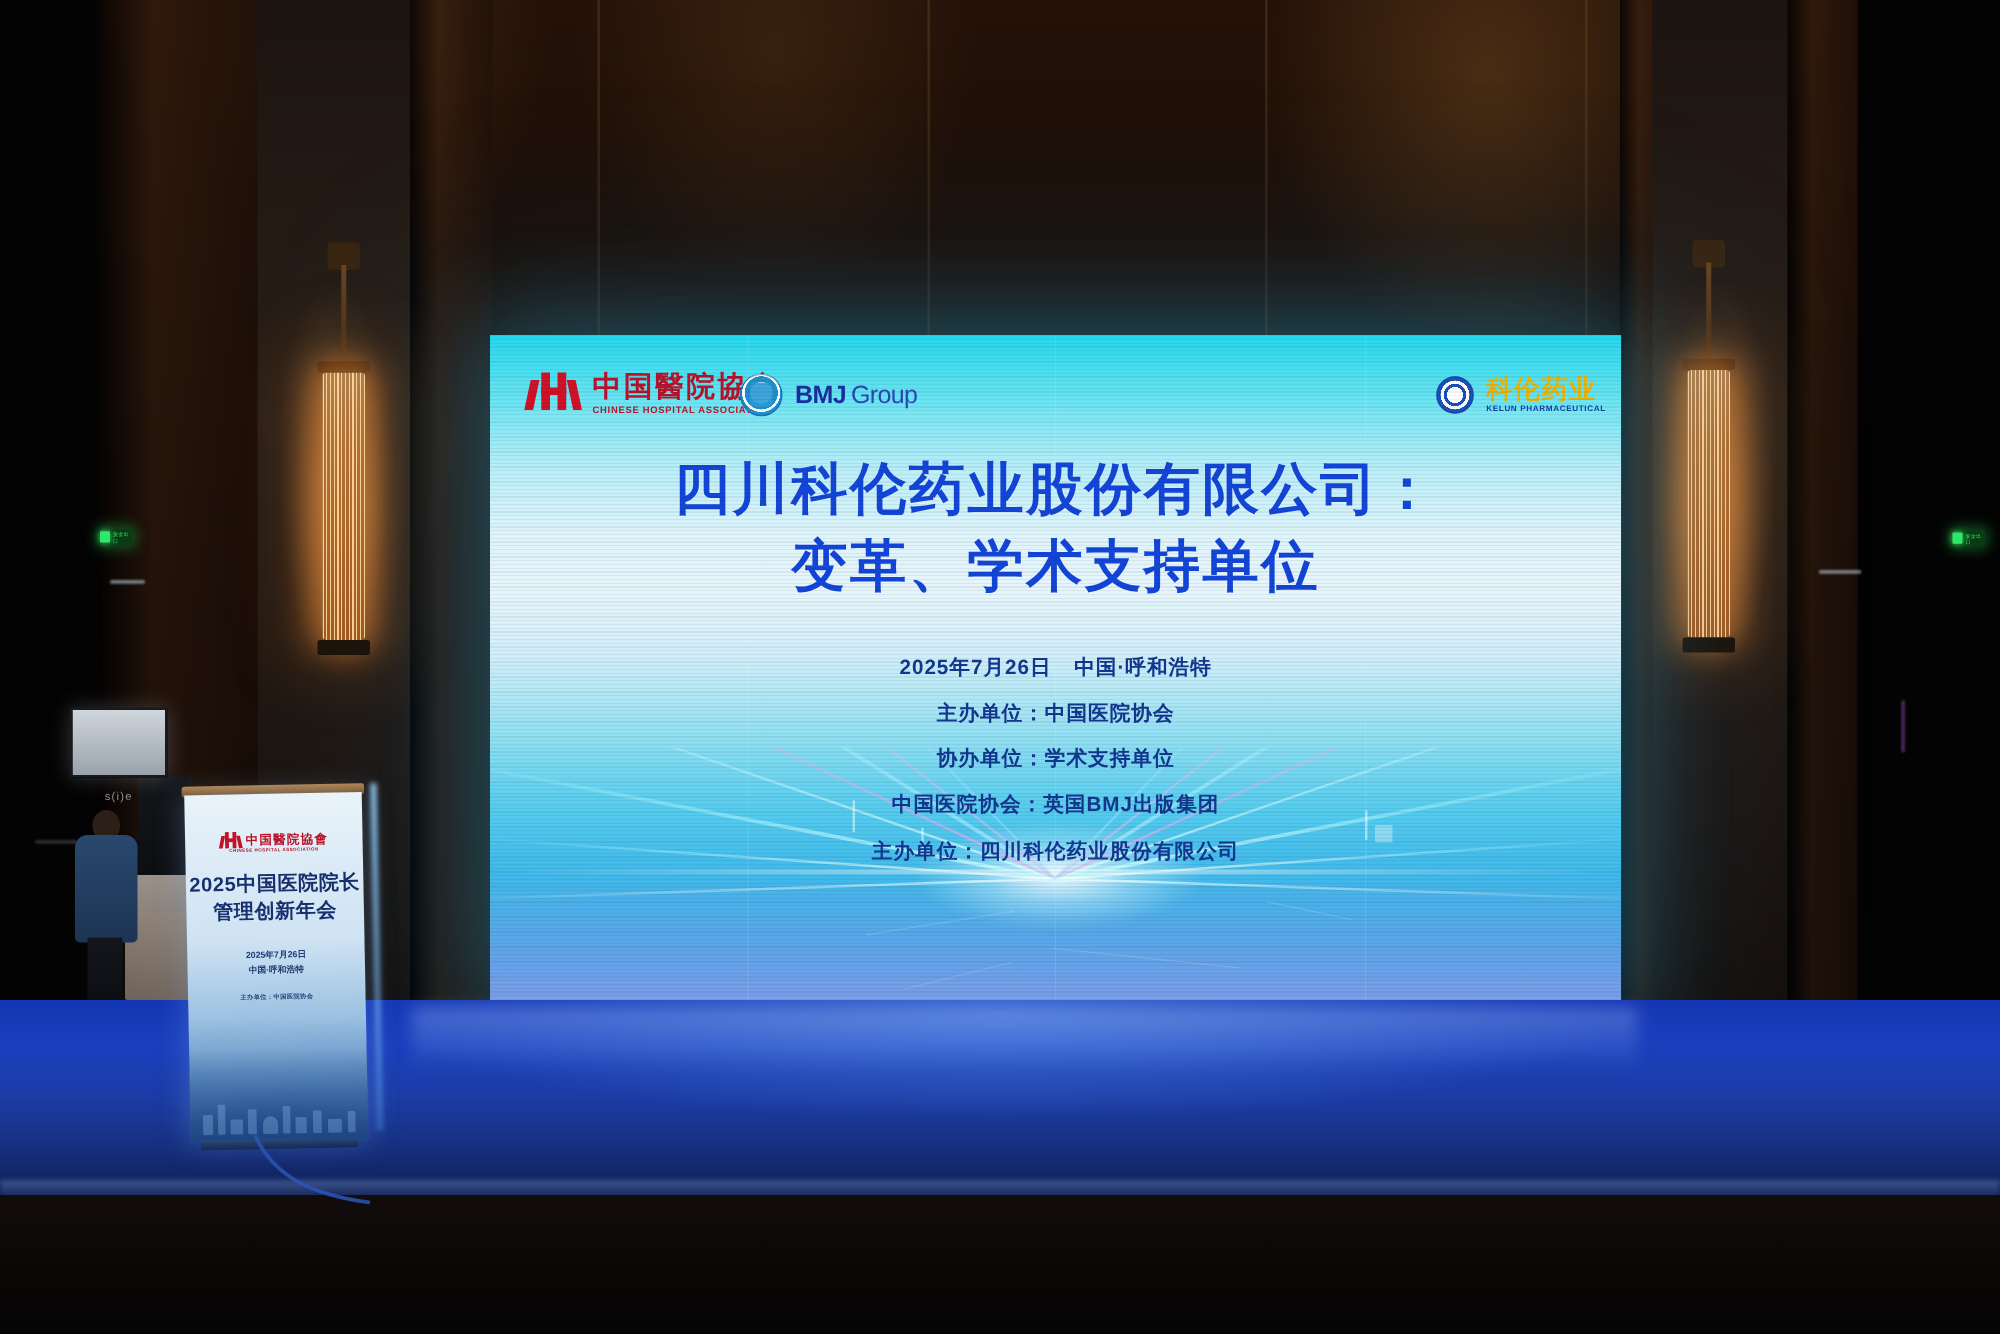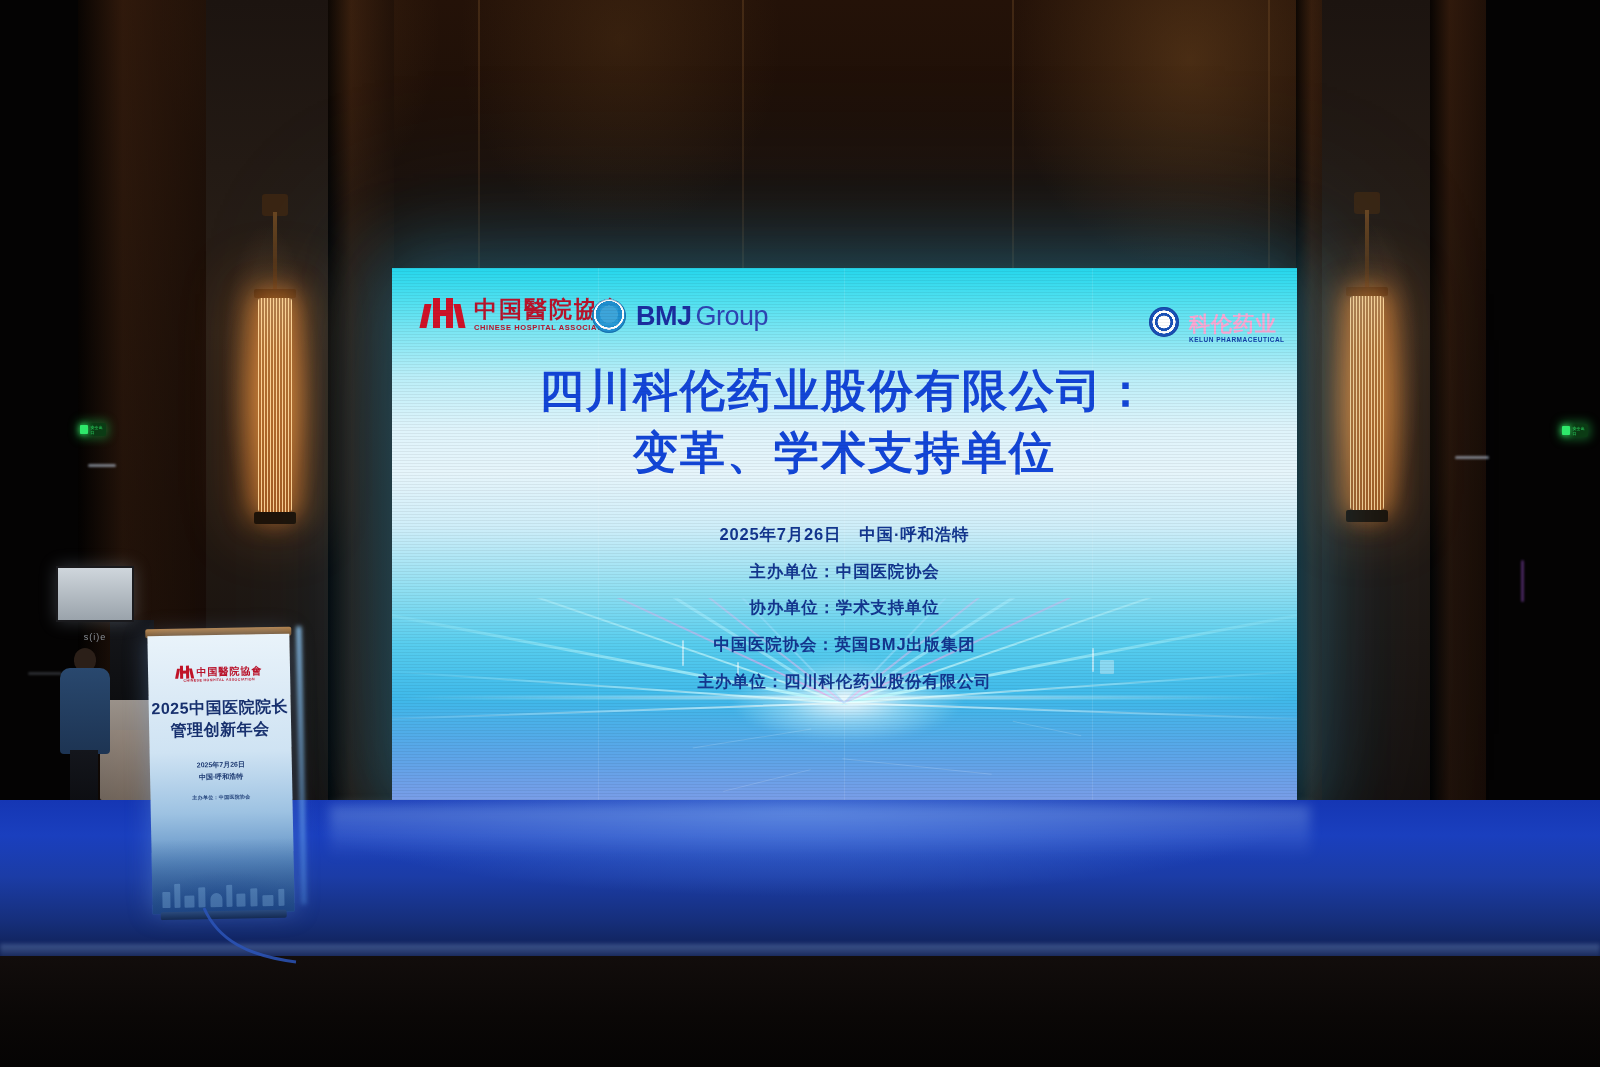--- a/index.html
+++ b/index.html
@@ -147,28 +147,28 @@
   .cha-text{ display:flex; flex-direction:column; line-height:1; }
   .cha-cn{ font-size:23px; font-weight:700; color:#b9132b; letter-spacing:2px;
            font-family:"Liberation Serif","DejaVu Serif",serif; }
   .cha-en{ font-size:7.5px; font-weight:700; color:#b9132b; letter-spacing:.6px; margin-top:3px; }
 
   .bmj-seal{ width:34px; height:34px; border-radius:50%;
              background:radial-gradient(circle at 50% 45%, #eafcff 0 34%, #1f8fd0 35% 52%, #ffffff 53% 60%, #1f8fd0 61% 100%);
              position:relative; box-shadow:inset 0 0 0 1px rgba(20,90,150,.5); }
   .bmj-seal .inner{ position:absolute; left:8px; top:7px; width:18px; height:20px;
                     border-radius:4px; background:#2a9bd6; opacity:.9; }
-  .bmj-word{ font-size:27px; font-weight:800; color:#1b2ea0; letter-spacing:-.5px; }
+  .bmj-word{ font-size:20px; font-weight:800; color:#1b2ea0; letter-spacing:-.5px; }
   .bmj-word .grp{ font-weight:300; color:#2f45b4; margin-left:4px; }
 
   .kelun-seal{ width:30px; height:30px; border-radius:50%;
                background:radial-gradient(circle at 50% 50%, #ffffff 0 30%, #1a52b8 31% 42%, #ffffff 43% 54%, #1a52b8 55% 100%);
                position:relative; box-shadow:inset 0 0 0 1px rgba(20,60,150,.55); }
   .kelun-text{ display:flex; flex-direction:column; line-height:1; }
-  .kelun-cn{ font-size:21px; font-weight:800; color:#f9a8d4; letter-spacing:1px;margin-top:12px; }
+  .kelun-cn{ font-size:21px; font-weight:800; color:#eab308; letter-spacing:1px; }
   .kelun-en{ font-size:6.5px; font-weight:700; color:#123fa8; letter-spacing:.5px; margin-top:3px; }
 
   .title-block{ position:absolute; left:0; top:92px; width:905px; text-align:center; }
   .title-line{ font-size:45px; font-weight:800; color:#1346d8; letter-spacing:2px;
                line-height:1.38; font-family:"Liberation Sans","DejaVu Sans",sans-serif;
                text-shadow:0 1px 2px rgba(255,255,255,.35); }
 
   .sub-block{ position:absolute; left:0; top:248px; width:905px; text-align:center; }
   .sub-line{ font-size:16.5px; font-weight:700; color:#13368f; letter-spacing:.8px;
              line-height:2.22; }

